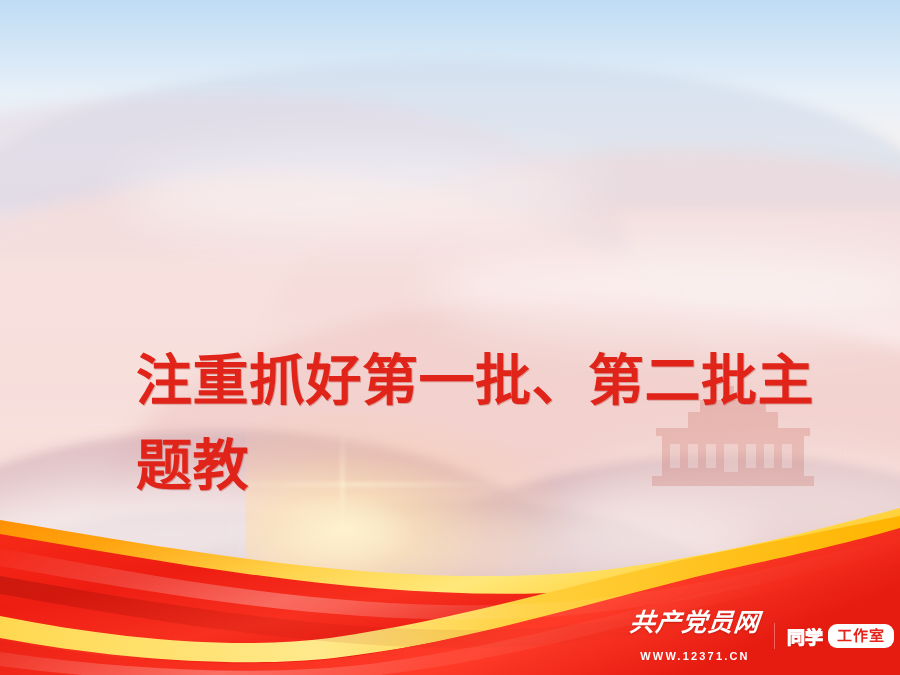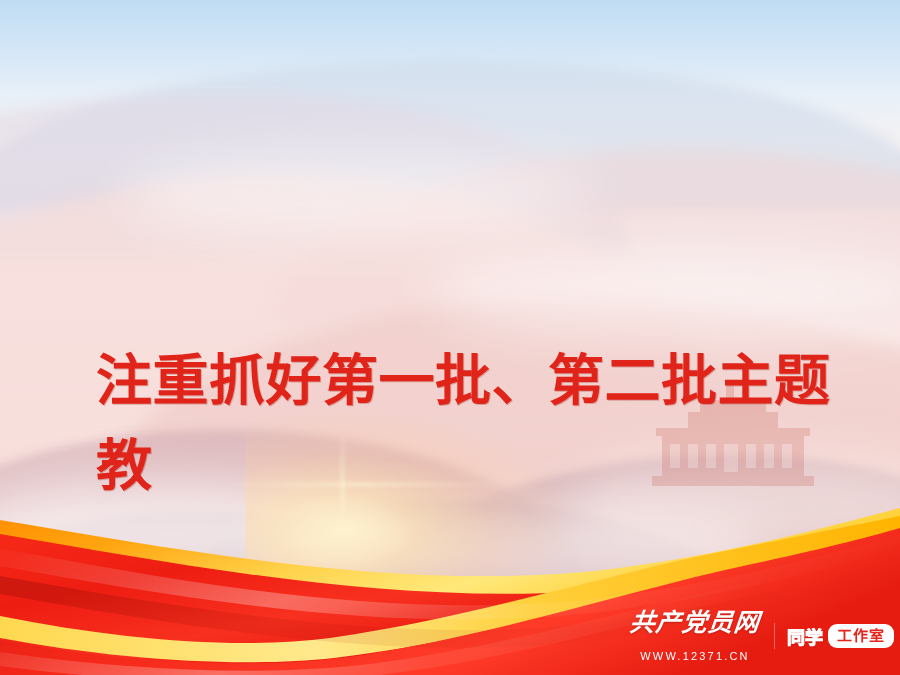--- a/index.html
+++ b/index.html
@@ -200,21 +200,21 @@
     top: 168px;
     width: 760px;
     color: #e02419;
     font-size: 56px;
     font-weight: 700;
     line-height: 85px;
     letter-spacing: 0.5px;
     text-shadow: 1px 1px 0 rgba(150, 20, 10, 0.28);
     white-space: pre-wrap;
   }
-  .headline .hl-line { display: block; }
+  .headline .hl-line { display: block; margin-left: 40px; }
 
   .attribution {
     position: absolute;
     left: 96px;
     top: 437px;
     width: 755px;
     color: #db2a1d;
     font-size: 19px;
     font-weight: 400;
     line-height: 37px;
@@ -247,21 +247,21 @@
     font-family: "Liberation Serif", "DejaVu Serif", serif;
     letter-spacing: 1px;
     white-space: nowrap;
     transform: skewX(-6deg);
     text-shadow: 0 1px 2px rgba(120, 0, 0, 0.35);
   }
   .brand-url {
     margin-top: 16px;
     color: #ffffff;
     font-size: 11px;
-    font-weight: 400;
+    font-weight: 700;
     letter-spacing: 2.2px;
     white-space: nowrap;
   }
   .brand-right {
     display: flex;
     align-items: center;
     gap: 5px;
     padding-left: 12px;
     border-left: 1px solid rgba(255, 255, 255, 0.32);
   }

